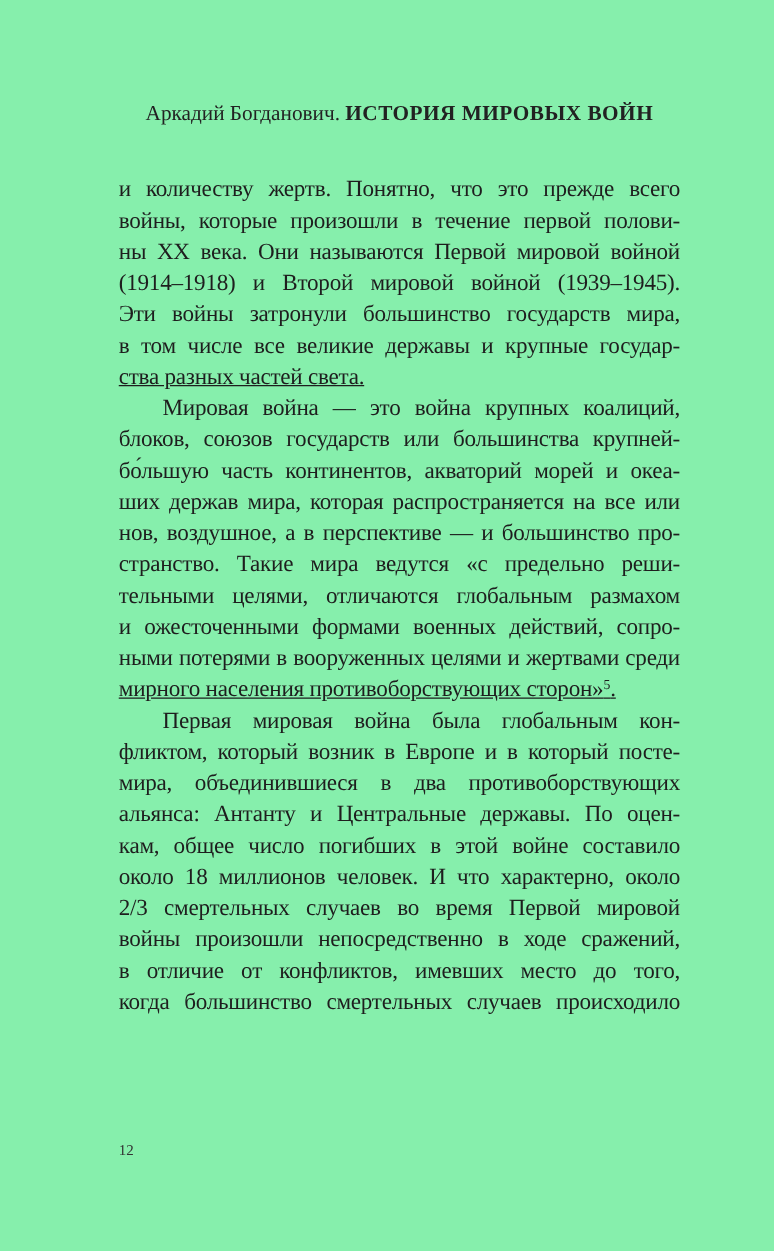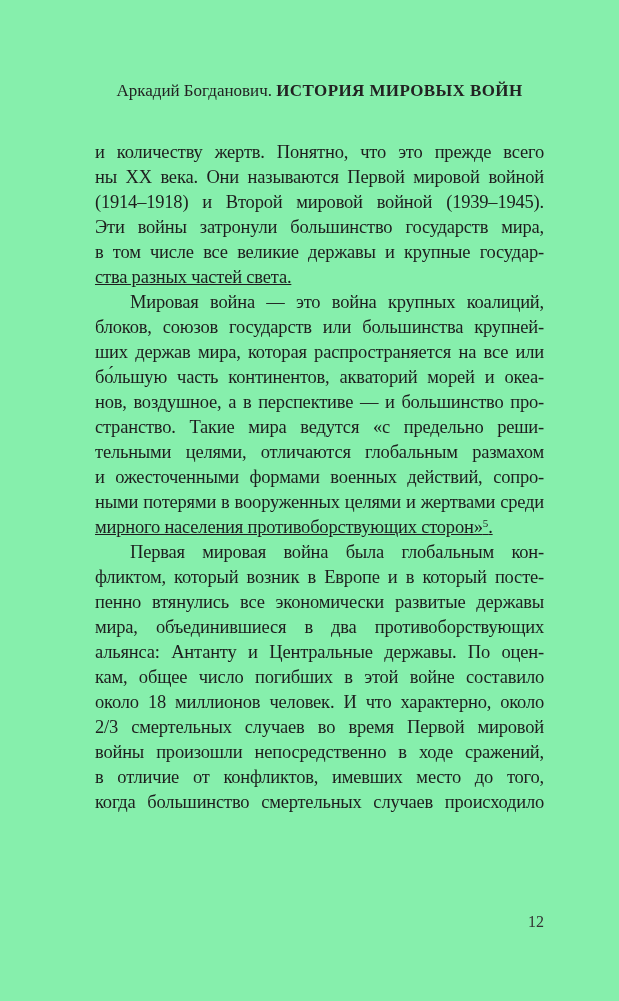--- a/index.html
+++ b/index.html
@@ -48,52 +48,52 @@
     font-size: 11px;
     line-height: 0;
     vertical-align: 6px;
     letter-spacing: 0;
   }
   .page-number {
     position: absolute;
     top: 913px;
     left: 95px;
     width: 449px;
-    text-align: right;
-    font-size: 16px;
+    text-align: left;
+    font-size: 12px;
     color: #333333;
   }
 </style>
 </head>
 <body>
 
 <div class="page">
 
   <div class="running-header"><span class="header-author">Аркадий Богданович.</span><span> </span><span class="header-title">ИСТОРИЯ МИРОВЫХ ВОЙН</span></div>
 
   <div class="text-block">
     <div class="line">и количеству жертв. Понятно, что это прежде всего</div>
+    <div class="line">войны, которые произошли в течение первой полови-</div>
     <div class="line">ны XX века. Они называются Первой мировой войной</div>
     <div class="line">(1914–1918) и Второй мировой войной (1939–1945).</div>
     <div class="line">Эти войны затронули большинство государств мира,</div>
     <div class="line">в том числе все великие державы и крупные государ-</div>
     <div class="line para-end">ства разных частей света.</div>
     <div class="line indent">Мировая война — это война крупных коалиций,</div>
     <div class="line">блоков, союзов государств или большинства крупней-</div>
+    <div class="line">бо́льшую часть континентов, акваторий морей и океа-</div>
     <div class="line">ших держав мира, которая распространяется на все или</div>
-    <div class="line">бо́льшую часть континентов, акваторий морей и океа-</div>
     <div class="line">нов, воздушное, а в перспективе — и большинство про-</div>
     <div class="line">странство. Такие мира ведутся «с предельно реши-</div>
     <div class="line">тельными целями, отличаются глобальным размахом</div>
     <div class="line">и ожесточенными формами военных действий, сопро-</div>
     <div class="line">ными потерями в вооруженных целями и жертвами среди</div>
     <div class="line para-end"><span>мирного населения противоборствующих сторон»</span><sup class="fn">5</sup><span>.</span></div>
     <div class="line indent">Первая мировая война была глобальным кон-</div>
     <div class="line">фликтом, который возник в Европе и в который посте-</div>
-    <div class="line">пенно втянулись все экономически развитые державы</div>
     <div class="line">мира, объединившиеся в два противоборствующих</div>
     <div class="line">альянса: Антанту и Центральные державы. По оцен-</div>
     <div class="line">кам, общее число погибших в этой войне составило</div>
     <div class="line">около 18 миллионов человек. И что характерно, около</div>
     <div class="line">2/3 смертельных случаев во время Первой мировой</div>
     <div class="line">войны произошли непосредственно в ходе сражений,</div>
     <div class="line">в отличие от конфликтов, имевших место до того,</div>
     <div class="line">когда большинство смертельных случаев происходило</div>
   </div>
 

